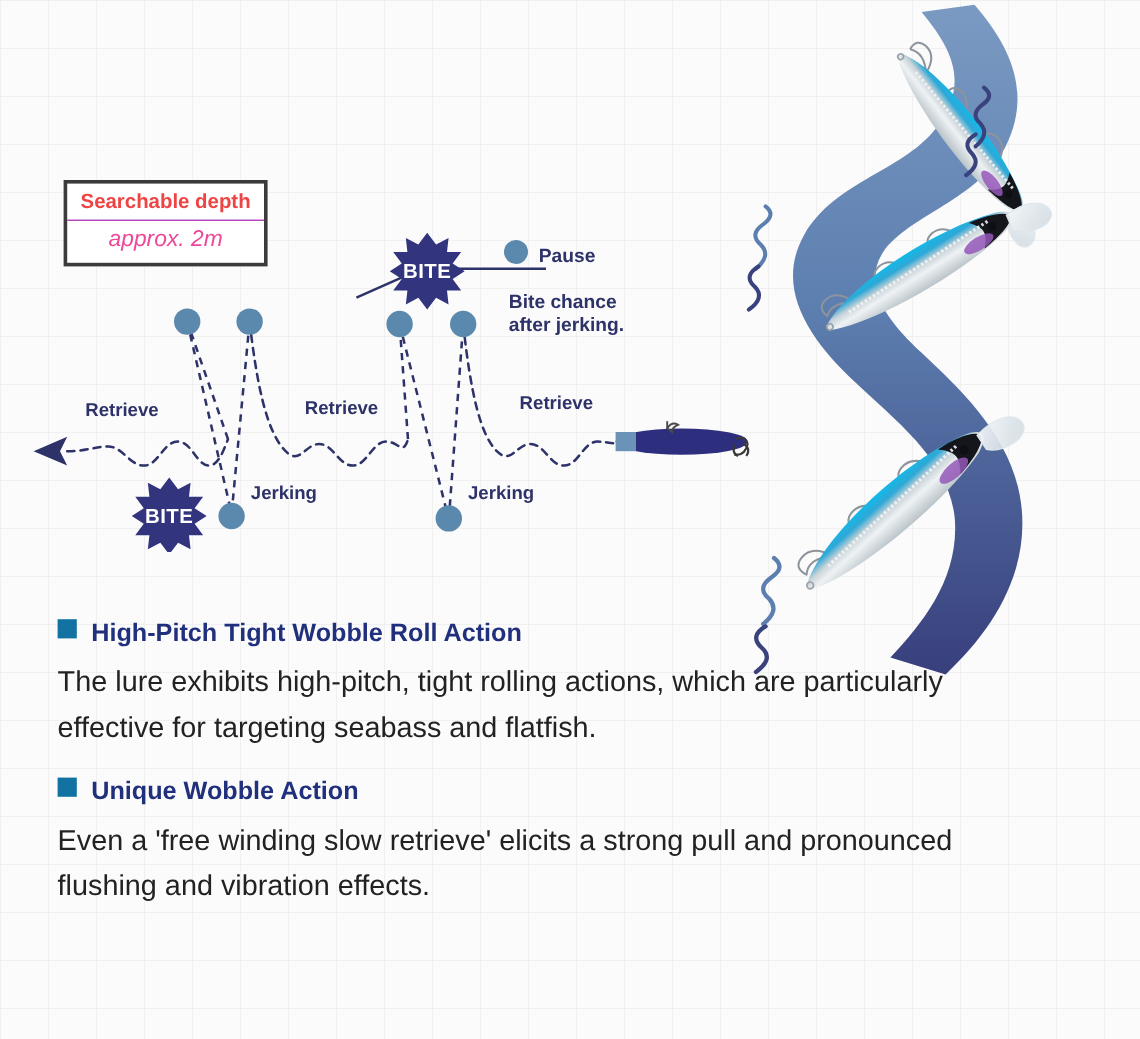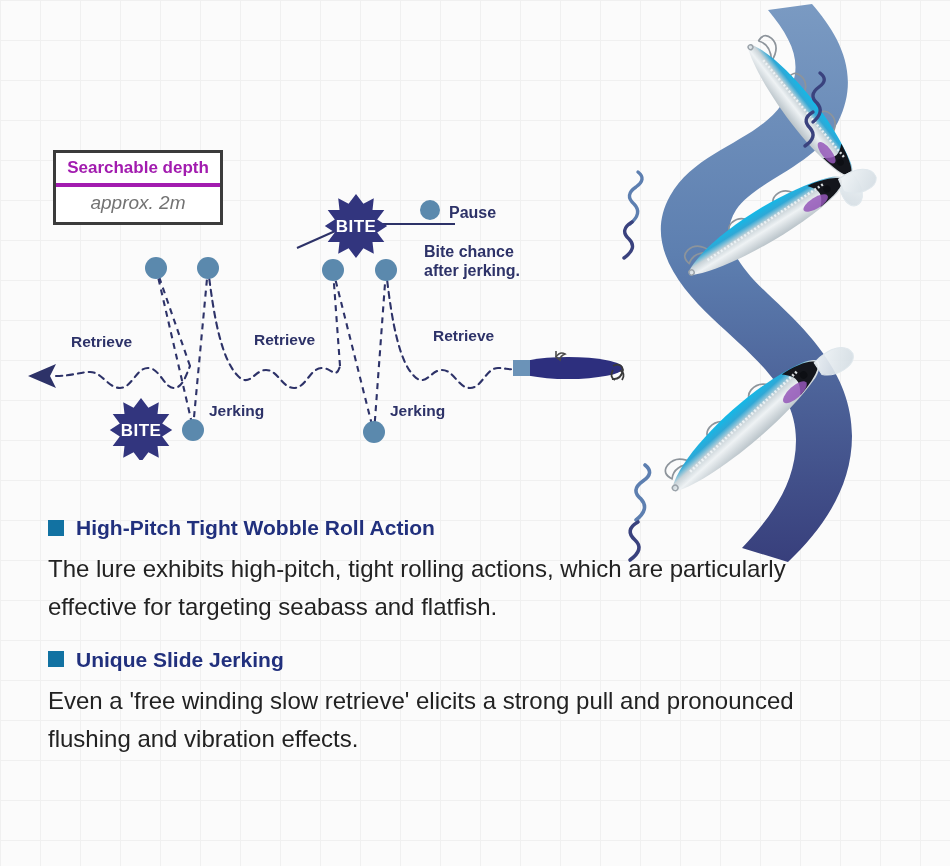--- a/index.html
+++ b/index.html
@@ -28,29 +28,29 @@
     top: 150px;
     width: 170px;
     border: 3px solid #3b3b3b;
     background: #ffffff;
     text-align: center;
     box-sizing: border-box;
   }
   #depth-title {
     font-size: 17px;
     font-weight: bold;
-    color: #a21caf;
+    color: #ef4444;
     padding: 6px 4px 5px;
-    border-bottom: 4px solid #a21caf;
+    border-bottom: 1px solid #a21caf;
     line-height: 1.1;
   }
   #depth-value {
     font-size: 19px;
     font-style: italic;
-    color: #737373;
+    color: #ec4899;
     padding: 6px 4px 8px;
     line-height: 1.1;
   }
 
   
   #diagram {
     position: absolute;
     left: 0;
     top: 180px;
     width: 660px;
@@ -97,21 +97,21 @@
     font-size: 45px;
     font-weight: bold;
     color: #21307d;
     letter-spacing: -0.5px;
     line-height: 1.0;
     margin: 0 0 26px 0;
   }
   .feature-block { margin-bottom: 22px; }
   .feature-head {
     display: flex;
-    align-items: center;
+    align-items: flex-start;
     gap: 12px;
     margin-bottom: 11px;
   }
   .feature-bullet {
     width: 16px;
     height: 16px;
     background: #1272a2;
     flex: 0 0 auto;
   }
   .feature-head-text {
@@ -324,19 +324,19 @@
       <div class="feature-head">
         <span class="feature-bullet"></span>
         <span class="feature-head-text">High-Pitch Tight Wobble Roll Action</span>
       </div>
       <div class="feature-body">The lure exhibits high-pitch, tight rolling actions, which are particularly effective for targeting seabass and flatfish.</div>
     </div>
 
     <div class="feature-block">
       <div class="feature-head">
         <span class="feature-bullet"></span>
-        <span class="feature-head-text">Unique Slide Jerking</span>
+        <span class="feature-head-text">Unique Wobble Action</span>
       </div>
       <div class="feature-body">Even a 'free winding slow retrieve' elicits a strong pull and pronounced flushing and vibration effects.</div>
     </div>
   </div>
 
 </div>
 
 </body></html>

